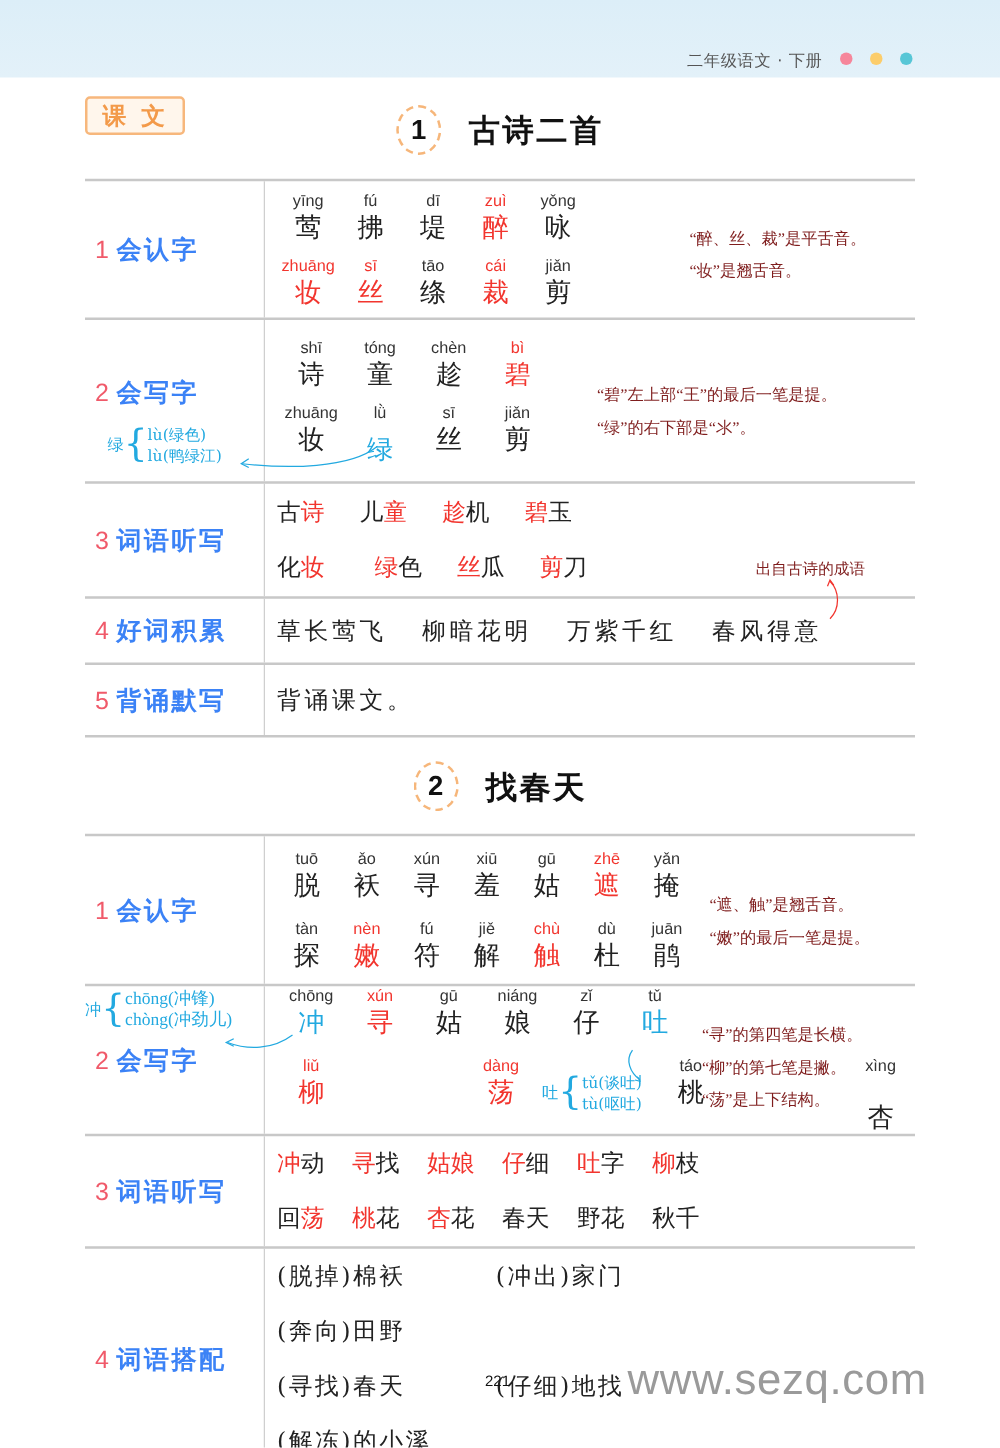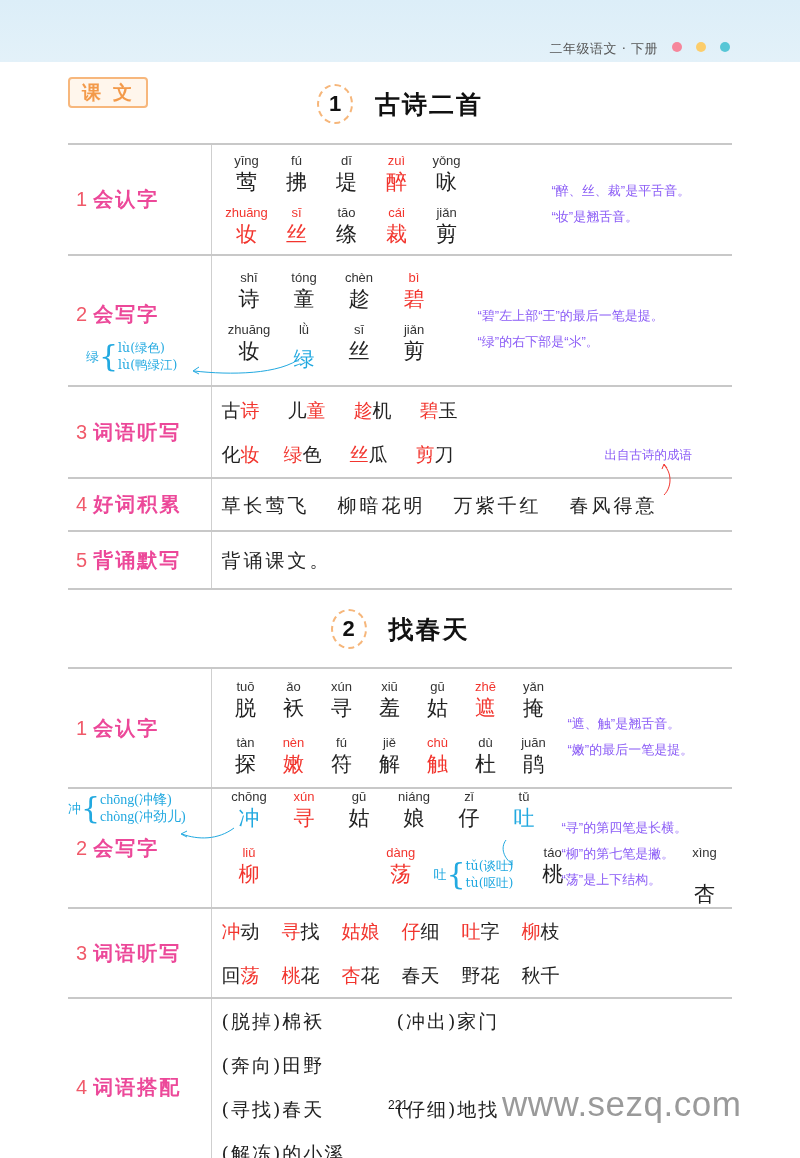--- a/index.html
+++ b/index.html
@@ -22,31 +22,31 @@
     display: flex; align-items: center; justify-content: center; font-size: 22px; font-weight: bold; color: #111;
     font-family: "Liberation Sans", sans-serif; }
   .lesson-name { font-size: 25px; font-weight: bold; color: #111; letter-spacing: 2px; }
 
   table.sec { position: absolute; left: 68px; width: 664px; border-collapse: collapse; }
   table.sec td { border-top: 2px solid #c8c8c8; vertical-align: middle; }
   table.sec tr:last-child td { border-bottom: 2px solid #c8c8c8; }
   td.lbl { width: 143px; border-right: 1px solid #cfcfcf; padding-left: 8px; position: relative; }
   .lbl-num { font-family: "Liberation Sans", sans-serif; font-size: 20px; color: #f05a6a; position: relative; margin-right: 6px; }
   .lbl-num::before { content: ""; position: absolute; left: -3px; bottom: 2px; width: 16px; height: 10px; background: #fbdde0; z-index: -1; }
-  .lbl-text { font-size: 20px; font-weight: bold; color: #ec4899; letter-spacing: 2px; }
+  .lbl-text { font-size: 20px; font-weight: bold; color: #3b82f6; letter-spacing: 2px; }
   td.cnt { padding-left: 10px; position: relative; }
 
   .py-row { display: flex; }
   .py-cell { display: flex; flex-direction: column; align-items: center; }
   .py { font-family: "Liberation Sans", sans-serif; font-size: 13px; color: #333; height: 16px; line-height: 16px; }
   .hz { font-family: "DejaVu Serif", serif; font-size: 21px; line-height: 26px; color: #222; }
   .red { color: #f2352e !important; }
   .blue { color: #22a9e0 !important; }
 
-  .note { position: absolute; font-family: Liberation Sans, sans-serif; font-size: 13px; color: #8b5cf6; line-height: 26px; white-space: nowrap; }
+  .note { position: absolute; font-family: Liberation Serif, serif; font-size: 13px; color: #7f1d1d; line-height: 26px; white-space: nowrap; }
   .bnote { position: absolute; font-family: "DejaVu Serif", serif; font-size: 12.5px; color: #22a9e0; white-space: nowrap; line-height: 17px; }
   .brace { font-size: 30px; font-weight: lighter; line-height: 34px; }
 
   .words { font-family: "DejaVu Serif", serif; font-size: 19px; color: #222; line-height: 44px; }
   .words span.w { margin-right: 28px; }
   .phr span.p { display: inline-block; width: 175px; }
 
   .page-num { position: absolute; left: 388px; top: 1098px; font-size: 12px; font-family: "Liberation Sans", sans-serif; color: #111; }
   .watermark { position: absolute; left: 502px; top: 1084px; font-size: 35px; font-family: "Liberation Sans", sans-serif; color: #9a9a9a; letter-spacing: 0.5px; }
   svg.arrow { position: absolute; overflow: visible; }
@@ -180,21 +180,21 @@
         <div>“绿”的右下部是“氺”。</div>
       </div>
     </td>
   </tr>
   <tr style="height:92px;">
     <td class="lbl">
       <span class="lbl-num">3</span><span class="lbl-text">词语听写</span>
     </td>
     <td class="cnt words">
       <div id="l1-dict-1"><span style="margin-right: 28px;"><span>古</span><span class="red">诗</span></span><span style="margin-right: 28px;"><span>儿</span><span class="red">童</span></span><span style="margin-right: 28px;"><span class="red">趁</span><span>机</span></span><span style="margin-right: 28px;"><span class="red">碧</span><span>玉</span></span></div>
-      <div id="l1-dict-2"><span style="margin-right: 24px;"><span>化</span><span class="red">妆</span></span><span style="margin-right: 28px;"><span class="red">绿</span><span>色</span></span><span style="margin-right: 28px;"><span class="red">丝</span><span>瓜</span></span><span style="margin-right: 28px;"><span class="red">剪</span><span>刀</span></span></div>
+      <div id="l1-dict-2"><span style="margin-right: 40px;"><span>化</span><span class="red">妆</span></span><span style="margin-right: 28px;"><span class="red">绿</span><span>色</span></span><span style="margin-right: 28px;"><span class="red">丝</span><span>瓜</span></span><span style="margin-right: 28px;"><span class="red">剪</span><span>刀</span></span></div>
     </td>
   </tr>
   <tr style="height:53px;">
     <td class="lbl">
       <span class="lbl-num">4</span><span class="lbl-text">好词积累</span>
     </td>
     <td class="cnt words" style="letter-spacing:3px;">
       <span class="w">草长莺飞</span><span class="w">柳暗花明</span><span class="w">万紫千红</span><span class="w">春风得意</span>
       <div class="note" style="left:393px; top:-37px; font-size:12.5px; letter-spacing:0;">出自古诗的成语</div>
       <svg class="arrow" style="left:450px; top:-16px;" width="20" height="36">

